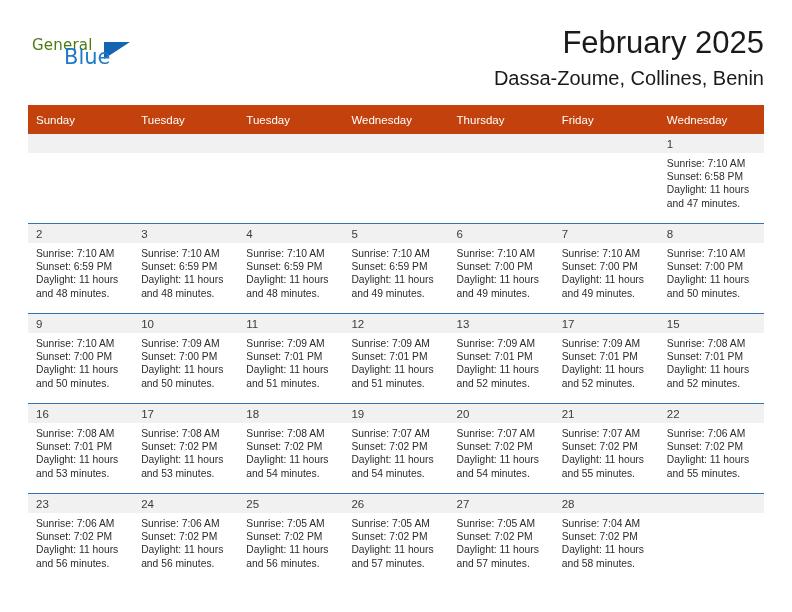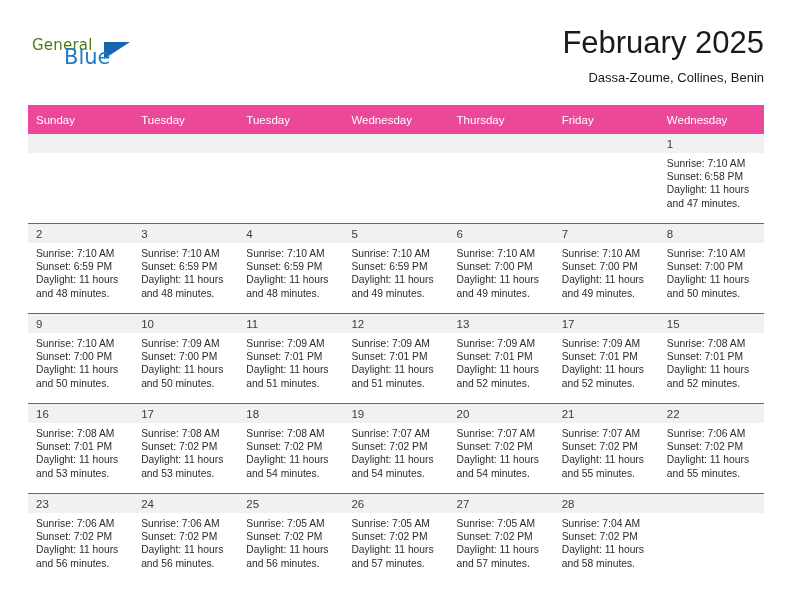--- a/index.html
+++ b/index.html
@@ -69,38 +69,38 @@
     text-align: right;
   }
   .cal-title {
     font-size: 31px;
     color: #1a1a1a;
     font-weight: normal;
     line-height: 30px;
     white-space: nowrap;
   }
   .cal-subtitle {
-    font-size: 13px;
+    font-size: 20px;
     color: #1a1a1a;
     line-height: 22px;
     margin-top: 9px;
     white-space: nowrap;
   }
 
   
   .calendar {
     position: absolute;
     left: 28px;
     top: 105px;
     width: 736px;
     border-collapse: collapse;
     table-layout: fixed;
   }
   .calendar th {
-    background: #ec4899;
+    background: #c2410c;
     color: #ffffff;
     font-size: 11.5px;
     font-weight: normal;
     text-align: left;
     padding: 5px 0 5px 8px;
     height: 19px;
     border: none;
   }
   .week-row td {
     vertical-align: top;

